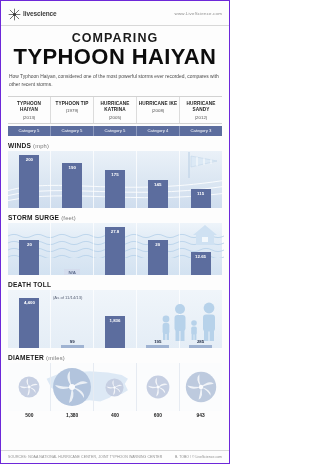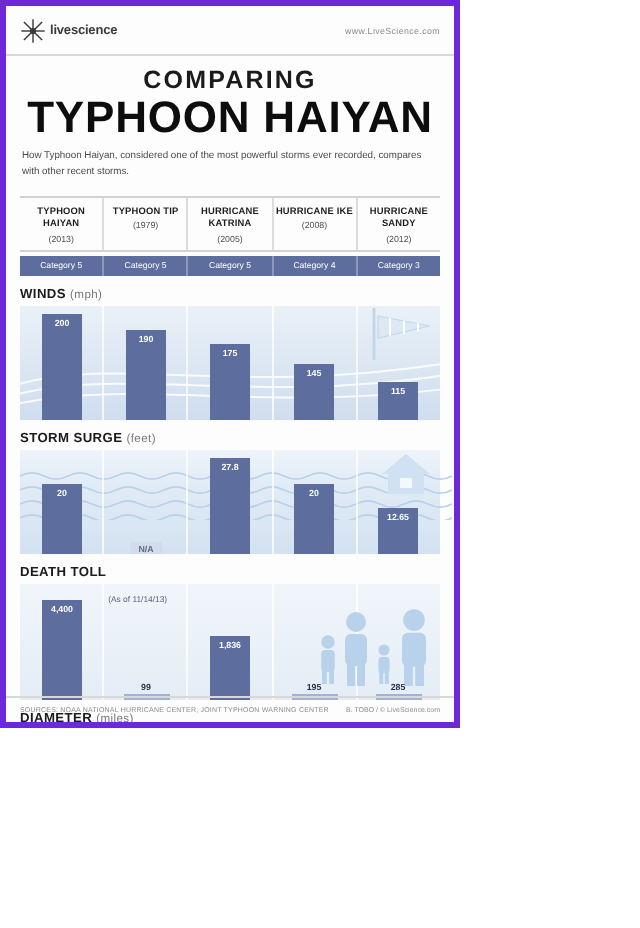--- a/index.html
+++ b/index.html
@@ -4,23 +4,23 @@
 <style>
   * { box-sizing: border-box; margin: 0; padding: 0; }
   html, body {
     width: 230px; height: 464px;
     background: #ffffff;
     font-family: "Liberation Sans", sans-serif;
     overflow: hidden;
   }
   #page {
     position: relative;
-    width: 230px; height: 364px;
+    width: 230px; height: 464px;
     background: #fdfdfd;
-    border: 3px solid #6d28d9;
+    border: 1px solid #6d28d9;
     overflow: hidden;
   }
 
   
   .topbar {
     height: 25px;
     display: flex; align-items: center; justify-content: space-between;
     padding: 0 7px;
     border-bottom: 1px solid #d8d8d8;
   }

